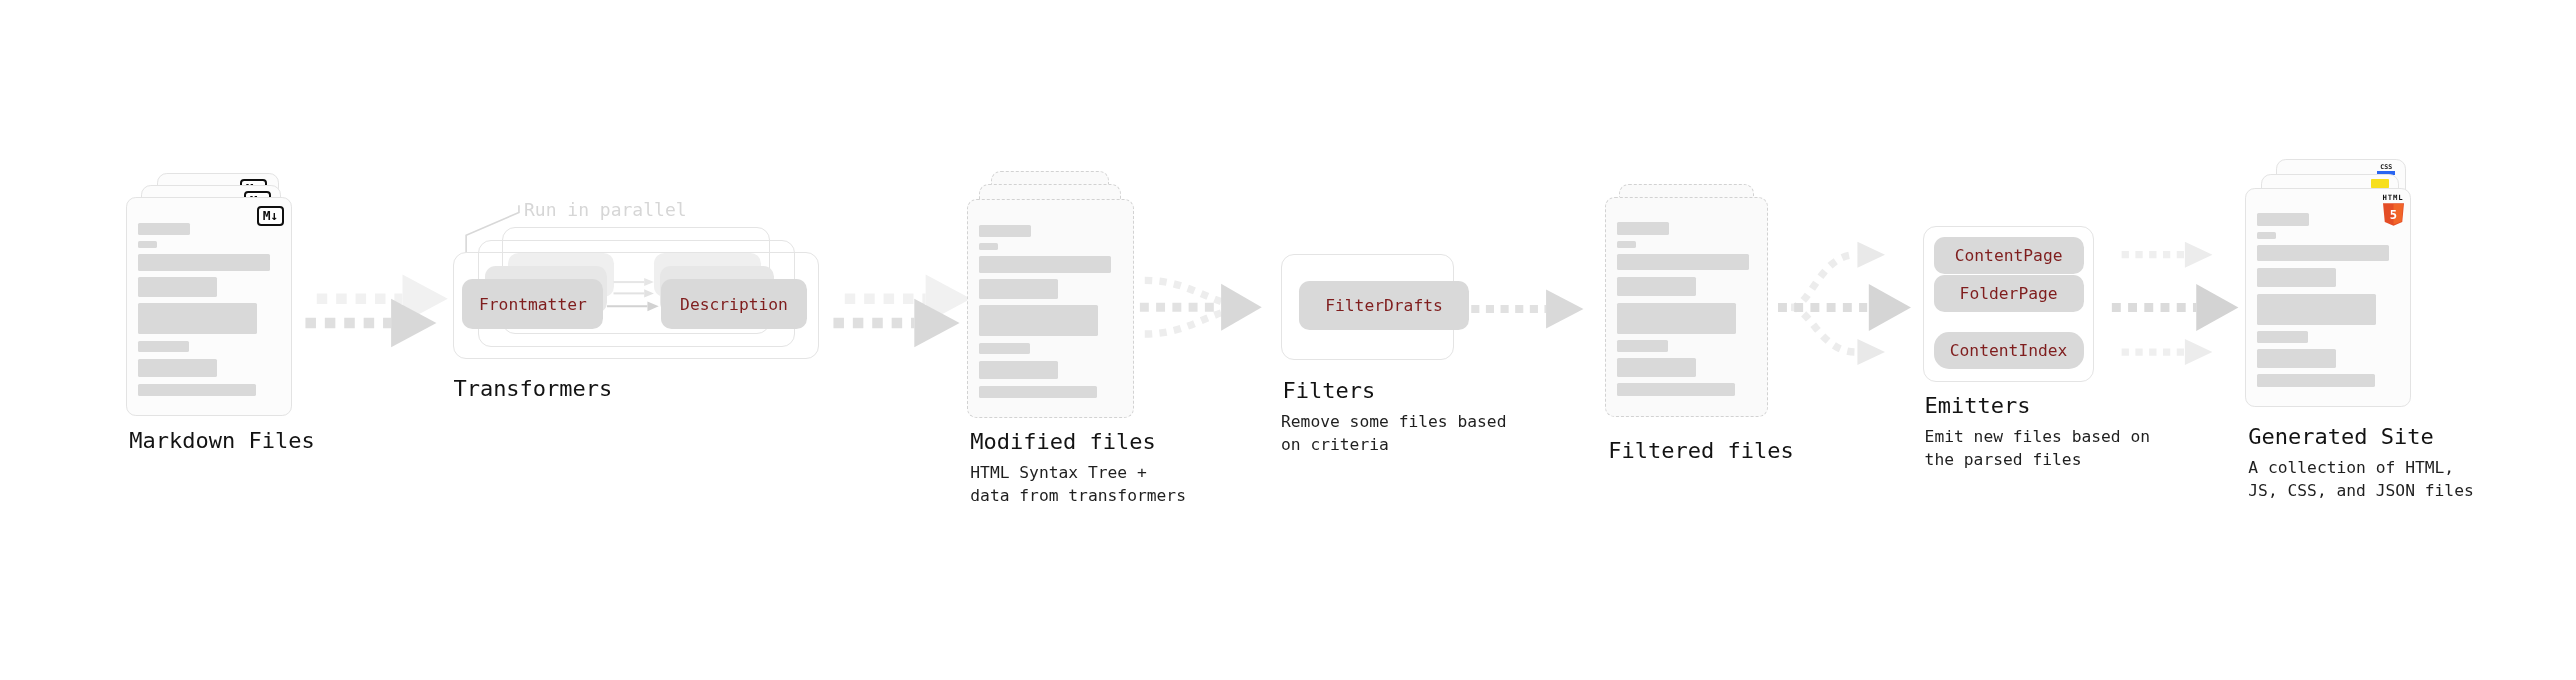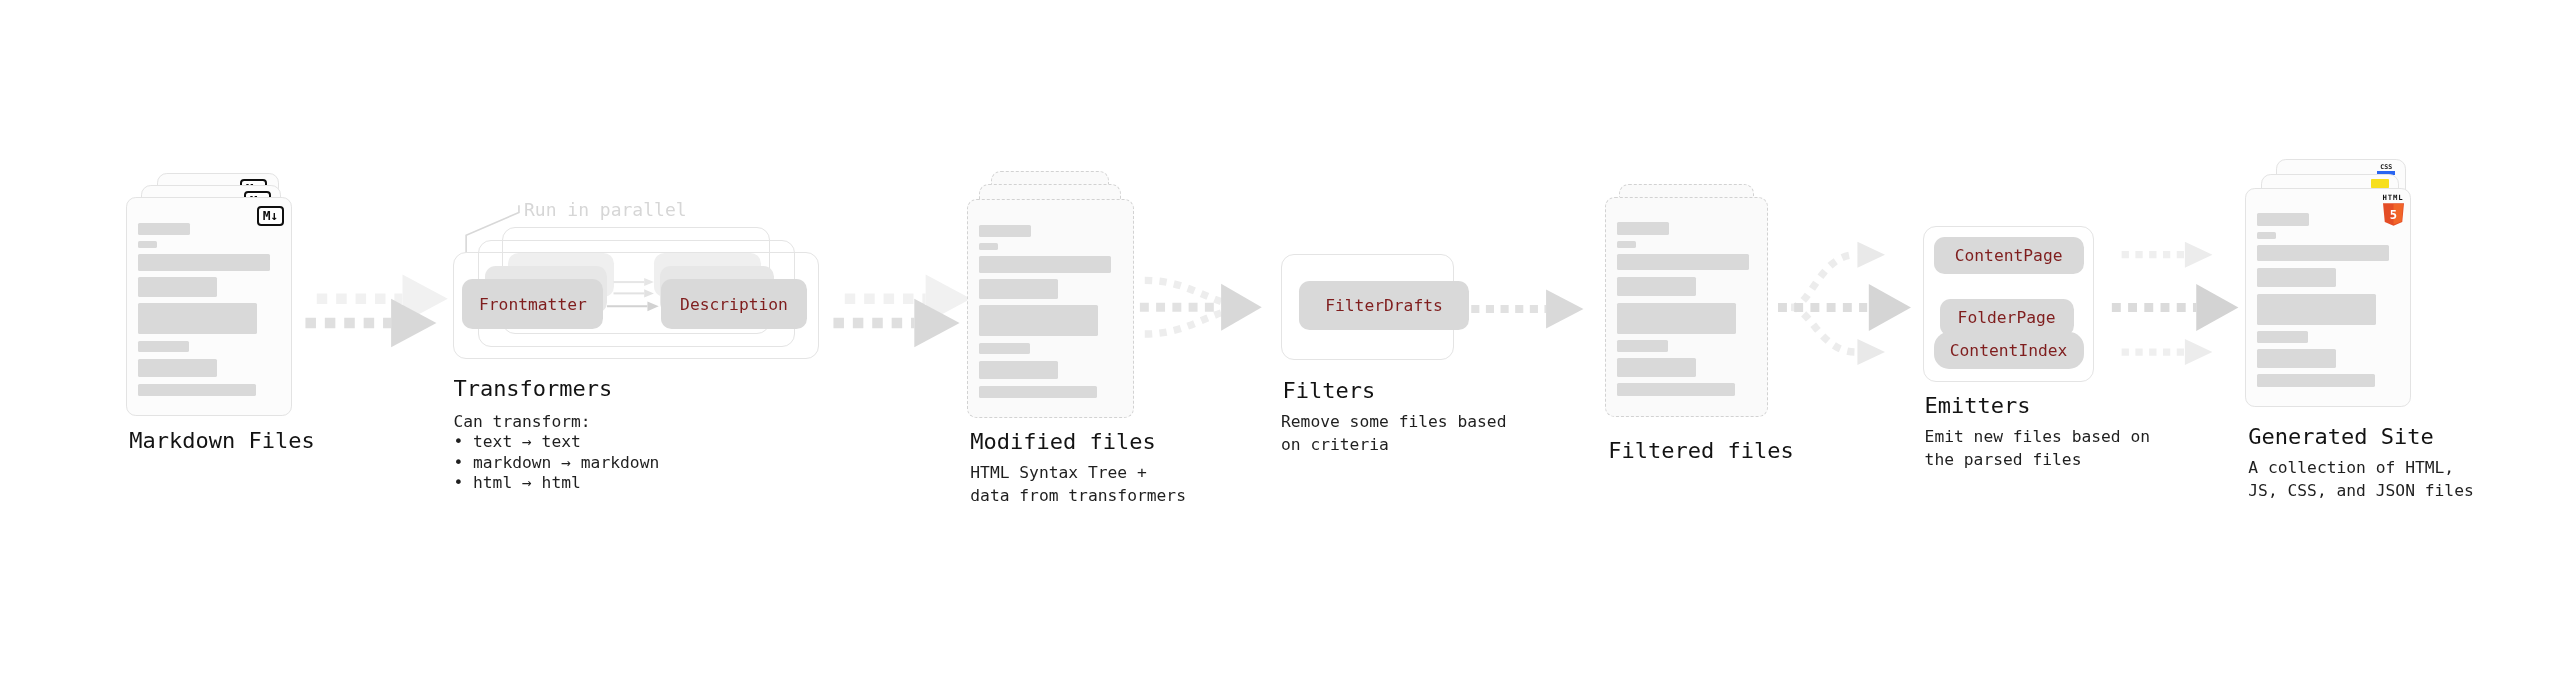--- a/index.html
+++ b/index.html
@@ -111,24 +111,20 @@
     <svg class="abs" style="left:154px;top:75px;z-index:4;" width="59" height="42" viewBox="0 0 72 52">
       <line x1="10" y1="10" x2="48" y2="10" stroke="#e6e6e6" stroke-width="2.5"></line>
       <polygon points="48,5 48,15 60,10" fill="#e6e6e6"></polygon>
       <line x1="10" y1="24" x2="48" y2="24" stroke="#e2e2e2" stroke-width="2.5"></line>
       <polygon points="48,19 48,29 60,24" fill="#e2e2e2"></polygon>
       <line x1="2" y1="40" x2="52" y2="40" stroke="#d2d2d2" stroke-width="2.5"></line>
       <polygon points="52,34 52,46 66,40" fill="#d2d2d2"></polygon>
     </svg>
 
     <div class="stage-label" style="left:2.4px;top:177px;">Transformers</div>
-    <div class="stage-desc tight" style="left:2.4px;top:213px;">Can transform:
- • text → text
- • markdown → markdown
- • html → html</div>
   </div>
 
   <div class="arrow" style="left:830px;top:268px;">
     <svg width="150" height="93" viewBox="0 0 185 115">
       <g>
         <line x1="18" y1="38" x2="118" y2="38" stroke="#f1f1f1" stroke-width="13" stroke-dasharray="13 11"></line>
         <polygon points="118,8 118,68 174,38" fill="#f1f1f1"></polygon>
       </g>
       <g>
         <line x1="4" y1="68" x2="104" y2="68" stroke="#dfdfdf" stroke-width="13" stroke-dasharray="13 11"></line>
@@ -205,21 +201,21 @@
       <path d="M16,93 C40,93 52,148 96,148" fill="none" stroke="#ececec" stroke-width="9" stroke-dasharray="9 9"></path>
       <polygon points="98,132 98,164 132,148" fill="#e9e9e9"></polygon>
       <line x1="0" y1="93" x2="110" y2="93" stroke="#dddddd" stroke-width="11" stroke-dasharray="11 9"></line>
       <polygon points="112,64 112,122 164,93" fill="#d5d5d5"></polygon>
     </svg>
   </div>
 
   <div class="stage" style="left:1923px;top:226px;width:244px;height:260px;">
     <div class="frame" style="left:0;top:0;width:171px;height:156px;"></div>
     <div class="pill" style="left:10.6px;top:11.4px;width:150px;height:37px;">ContentPage</div>
-    <div class="pill" style="left:10.6px;top:73px;width:134px;height:37px;margin-left:6px;">FolderPage</div>
+    <div class="pill" style="left:10.6px;top:49px;width:150px;height:37px;">FolderPage</div>
     <div class="pill" style="left:10.6px;top:106px;width:150px;height:37px;border-radius:15px;">ContentIndex</div>
     <div class="stage-label" style="left:1.6px;top:167px;">Emitters</div>
     <div class="stage-desc" style="left:1.6px;top:199px;">Emit new files based on
 the parsed files</div>
   </div>
 
   <div class="arrow" style="left:2110px;top:232px;">
     <svg width="140" height="146" viewBox="0 0 172 180">
       <line x1="14" y1="28" x2="92" y2="28" stroke="#efefef" stroke-width="9" stroke-dasharray="9 8"></line>
       <polygon points="92,12 92,44 126,28" fill="#ececec"></polygon>

